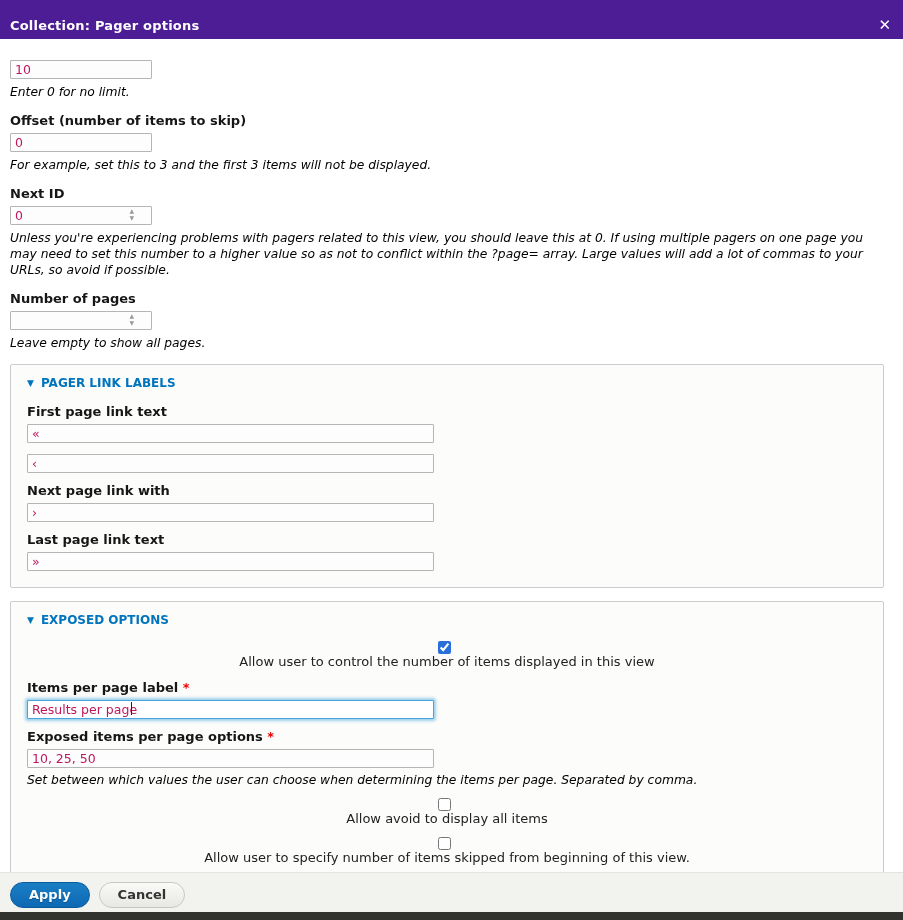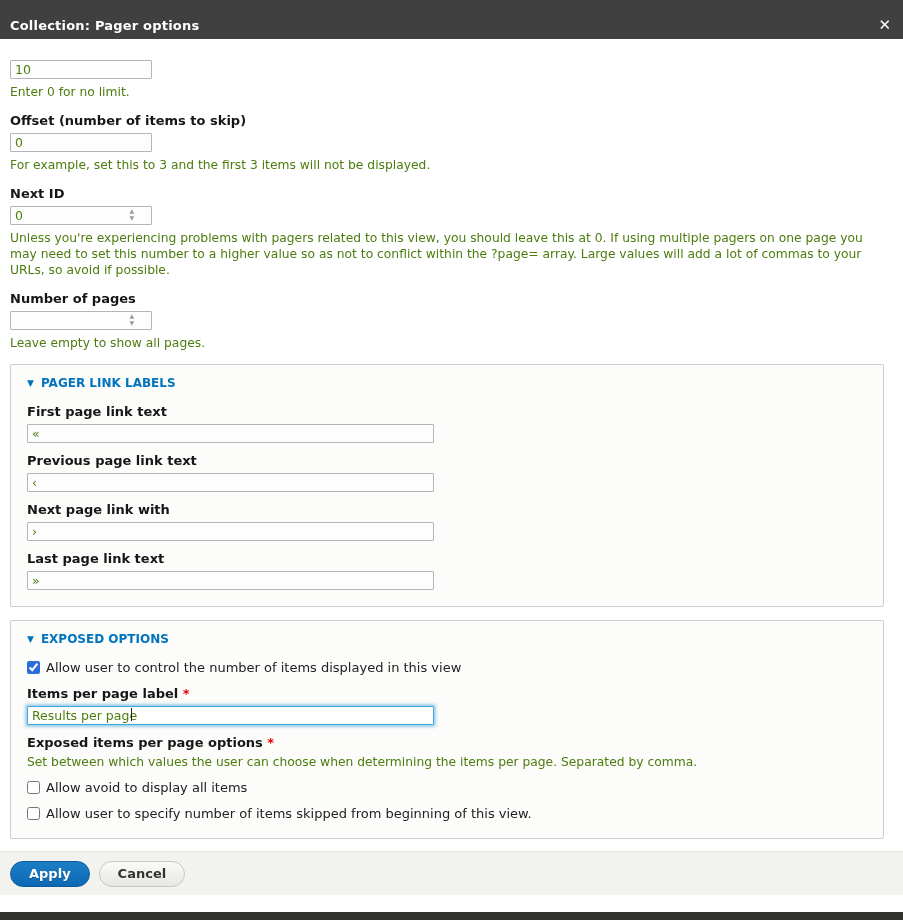--- a/index.html
+++ b/index.html
@@ -8,21 +8,21 @@
     font-family: "DejaVu Sans", "Liberation Sans", sans-serif;
     background: #ffffff;
     color: #1a1a1a;
     overflow: hidden;
     position: relative;
   }
 
   
   .modal-header {
     height: 39px;
-    background: #404040;
+    background: #4c1d95;
     color: #ffffff;
     display: flex;
     align-items: center;
     justify-content: space-between;
     padding: 12px 12px 0 10px;
   }
   .modal-title { font-size: 13px; font-weight: bold; letter-spacing: .2px; }
   .close-btn {
     color: #ffffff; font-size: 15px; font-weight: bold;
     cursor: pointer; line-height: 1;
@@ -41,33 +41,34 @@
   }
   .required { color: #ee0000; font-weight: bold; }
 
   input[type="text"] {
     height: 19px;
     border: 1px solid #b5b5b5;
     border-radius: 1px;
     background: #fdfdfd;
     font-family: "DejaVu Sans", "Liberation Sans", sans-serif;
     font-size: 12.5px;
-    color: #4d7c0f;
+    color: #be185d;
     padding: 0 4px;
     outline: none;
   }
   .input-small { width: 142px; }
   .input-wide  { width: 407px; }
 
   .description {
     font-size: 12.3px;
-    color: #4d7c0f;
+    color: #000000;
     margin-top: 5px;
     line-height: 16px;
     max-width: 880px;
+    font-style: italic;
   }
 
   
   .input-wrap { position: relative; display: inline-block; }
   .spinner {
     position: absolute;
     right: 18px; top: 2px;
     display: flex; flex-direction: column; align-items: center;
     color: #9a9a9a;
     font-size: 6px; line-height: 7px;
@@ -92,21 +93,21 @@
     margin: 2px 0 14px 0;
     cursor: pointer;
   }
   .legend .tri { font-size: 9px; line-height: 1; }
   .fieldset .form-item { margin-bottom: 10px; }
   .fieldset .description { margin-top: 4px; margin-bottom: 10px; }
 
   .checkbox-row {
     display: flex; align-items: center;
     margin-bottom: 11px;
-    font-size: 13px; color: #222;
+    font-size: 13px; color: #222; flex-direction: column;
   }
   .checkbox-row input[type="checkbox"] {
     width: 13px; height: 13px;
     margin-right: 6px;
     accent-color: #2a6fd9;
   }
   .fieldset-desc { margin-top: 0; margin-bottom: 11px; }
 
   
   .focused-wrap { position: relative; display: inline-block; }
@@ -119,21 +120,21 @@
   .caret {
     position: absolute;
     left: 104px; top: 3px;
     width: 1px; height: 13px;
     background: #222222;
   }
 
   
   .button-pane {
     position: absolute;
-    left: 0; right: 0; bottom: 25px;
+    left: 0; right: 0; bottom: 4px;
     height: 44px;
     background: #f2f2ef;
     border-top: 1px solid #e3e3df;
     display: flex; align-items: center;
     padding: 0 10px; gap: 9px;
   }
   .btn {
     font-family: "DejaVu Sans", "Liberation Sans", sans-serif;
     font-size: 13px; font-weight: bold;
     border-radius: 20px;
@@ -210,21 +211,20 @@
       <span class="tri">▼</span>
       <span>PAGER LINK LABELS</span>
     </div>
 
     <div class="form-item">
       <label class="form-label">First page link text</label>
       <input type="text" class="input-wide" value="«" style="">
     </div>
 
     <div class="form-item">
-      <label class="form-label">Previous page link text</label>
       <input type="text" class="input-wide" value="‹" style="">
     </div>
 
     <div class="form-item">
       <label class="form-label">Next page link with</label>
       <input type="text" class="input-wide" value="›" style="">
     </div>
 
     <div class="form-item">
       <label class="form-label">Last page link text</label>
@@ -253,20 +253,21 @@
         <input type="text" class="input-wide input-focused" value="Results per page" style="">
         <span class="caret"></span>
       </span>
     </div>
 
     <div class="form-item">
       <label class="form-label">
         <span>Exposed items per page options</span>
         <span class="required">*</span>
       </label>
+      <input type="text" class="input-wide" value="10, 25, 50" style="">
       <div class="description">Set between which values the user can choose when determining the items per page. Separated by comma.</div>
     </div>
 
     <label class="checkbox-row">
       <input type="checkbox" style="">
       <span>Allow avoid to display all items</span>
     </label>
 
     <label class="checkbox-row">
       <input type="checkbox" style="">

